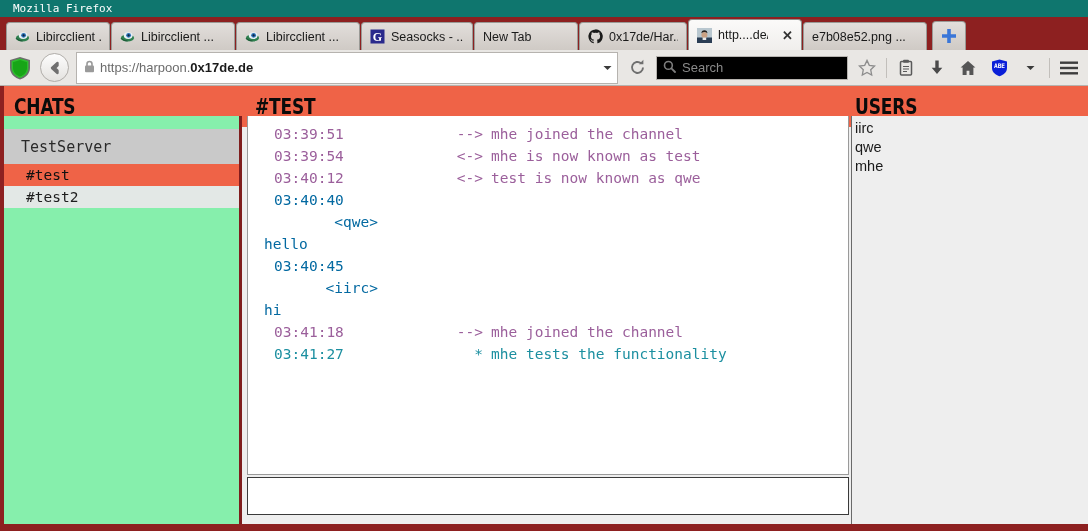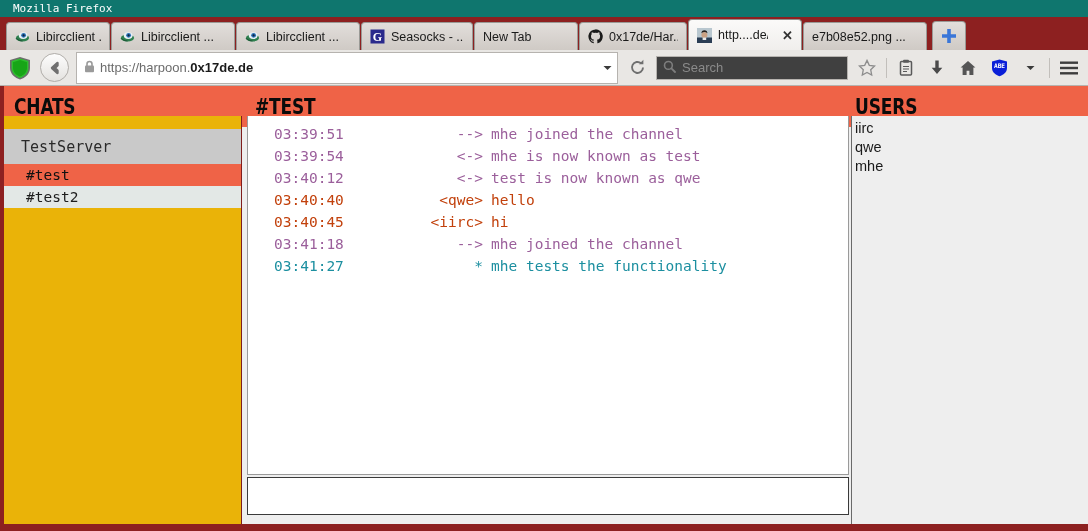--- a/index.html
+++ b/index.html
@@ -67,21 +67,21 @@
     display:flex;align-items:center;justify-content:center;flex:0 0 27px;
   }
   .urlbar{
     flex:1 1 auto;height:32px;background:#ffffff;
     border:1px solid #b6b3af;display:flex;align-items:center;
     padding:0 4px 0 7px;box-sizing:border-box;gap:5px;min-width:0;
   }
   .urltext{font-size:13px;color:#6b6b6b;white-space:nowrap;flex:1 1 auto;}
   .urltext b{color:#1a1a1a;font-weight:bold;}
   .searchbar{
-    width:192px;flex:0 0 192px;height:24px;background:#404040;
+    width:192px;flex:0 0 192px;height:24px;background:#000000;
     border:1px solid #b6b3af;display:flex;align-items:center;
     padding:0 6px;box-sizing:border-box;gap:6px;
   }
   .searchbar .ph{font-size:13px;color:#8a8a8a;}
   .navicon{
     width:24px;height:26px;display:flex;align-items:center;justify-content:center;
     flex:0 0 auto;
   }
   .vsep{width:1px;height:20px;background:#c2bfbb;flex:0 0 1px;}
 
@@ -106,21 +106,21 @@
   #hdr-channel{left:251px;}
   #hdr-users{left:851px;}
 
   .body{
     position:absolute;left:0;right:0;top:30px;bottom:0;
   }
 
   
   .sidebar{
     position:absolute;left:0;top:0;bottom:0;width:238px;
-    background:#eab308;border-right:1px solid #7f1d1d;
+    background:#86efac;border-right:3px solid #7f1d1d;
     box-sizing:border-box;padding-top:13px;
   }
   .srvgroup{
     background:#c9c9c9;height:35px;display:flex;align-items:center;
     padding-left:17px;box-sizing:border-box;
     font-family:"DejaVu Sans Mono",monospace;font-size:15px;color:#2a2a2a;
   }
   .chanitem{
     height:22px;display:flex;align-items:center;
     padding-left:22px;box-sizing:border-box;
@@ -141,21 +141,21 @@
   }
   .mline{
     display:flex;align-items:baseline;
     font-family:"DejaVu Sans Mono",monospace;font-size:14.5px;
     line-height:22px;white-space:pre;
   }
   .mtime{flex:0 0 auto;width:105px;padding-left:18px;box-sizing:border-box;}
   .mfrom{flex:0 0 auto;width:122px;text-align:right;}
   .mtext{flex:1 1 auto;padding-left:8px;}
   .m-system{color:#9b5f9b;}
-  .m-normal{color:#c2410c;}
+  .m-normal{color:#0369a1;flex-direction:column;}
   .m-action{color:#1c8fa0;}
   .inputwrap{
     position:absolute;left:0;right:0;bottom:9px;height:38px;
     box-sizing:border-box;
   }
   .msginput{
     width:100%;height:100%;box-sizing:border-box;
     background:#ffffff;border:1px solid #3a3a3a;
     font-family:"DejaVu Sans Mono",monospace;font-size:14.5px;
     color:#141414;padding:0 6px;outline:none;

